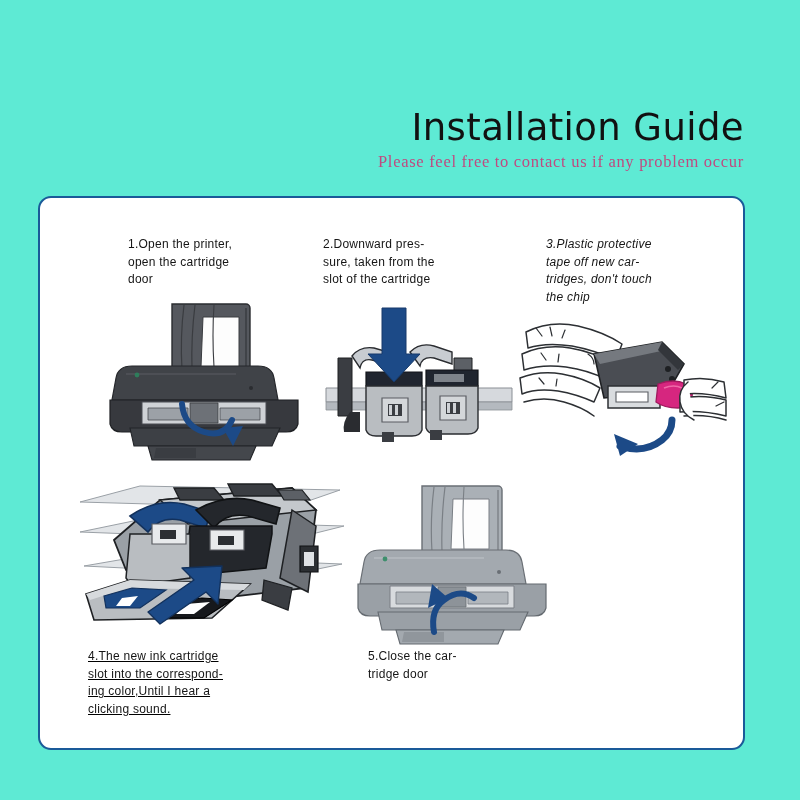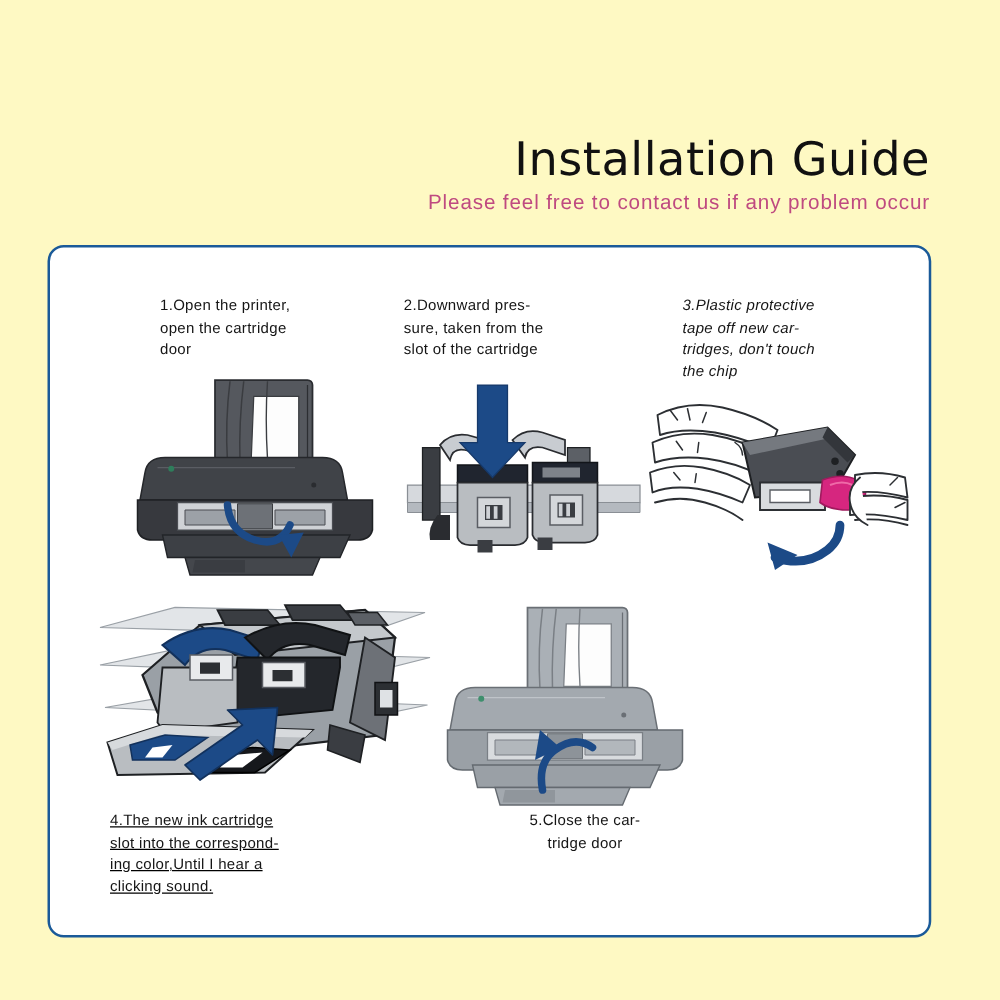--- a/index.html
+++ b/index.html
@@ -10,21 +10,21 @@
   body {
     width: 800px;
     height: 800px;
     position: relative;
     font-family: "Liberation Sans", sans-serif;
     -webkit-font-smoothing: antialiased;
   }
   .page {
     position: absolute;
     inset: 0;
-    background: #fef9c3;
+    background: #5eead4;
   }
 
   
   .header {
     position: absolute;
     left: 40px;
     right: 56px;
     top: 108px;
     text-align: right;
   }
@@ -35,21 +35,21 @@
     color: #111111;
     letter-spacing: 0.4px;
     font-family: "DejaVu Sans", sans-serif;
   }
   .subtitle {
     margin-top: 4px;
     font-size: 16.5px;
     line-height: 20px;
     color: #bf4a80;
     letter-spacing: 0.7px;
-    font-family: Liberation Sans, sans-serif;
+    font-family: Liberation Serif, serif;
   }
 
   
   .frame {
     position: absolute;
     left: 38px;
     top: 196px;
     width: 707px;
     height: 554px;
     border: 2px solid #1a5a99;
@@ -81,21 +81,21 @@
 
   #art-1 { left: 96px;  top: 296px; width: 230px; height: 168px; }
   #art-2 { left: 326px; top: 300px; width: 186px; height: 160px; }
   #art-3 { left: 516px; top: 306px; width: 218px; height: 160px; }
 
   
   #art-4 { left: 78px;  top: 474px; width: 268px; height: 172px; }
   #art-5 { left: 348px; top: 480px; width: 226px; height: 166px; }
 
   #step-4 { left: 88px;  top: 648px; width: 245px; text-decoration: underline; }
-  #step-5 { left: 368px; top: 648px; width: 200px; text-align: center; }
+  #step-5 { left: 368px; top: 648px; width: 200px; }
 
   svg { display: block; overflow: visible; }
 </style>
 </head>
 <body>
 
 <div class="page">
 
   <div class="header">
     <div class="title">Installation Guide</div>

